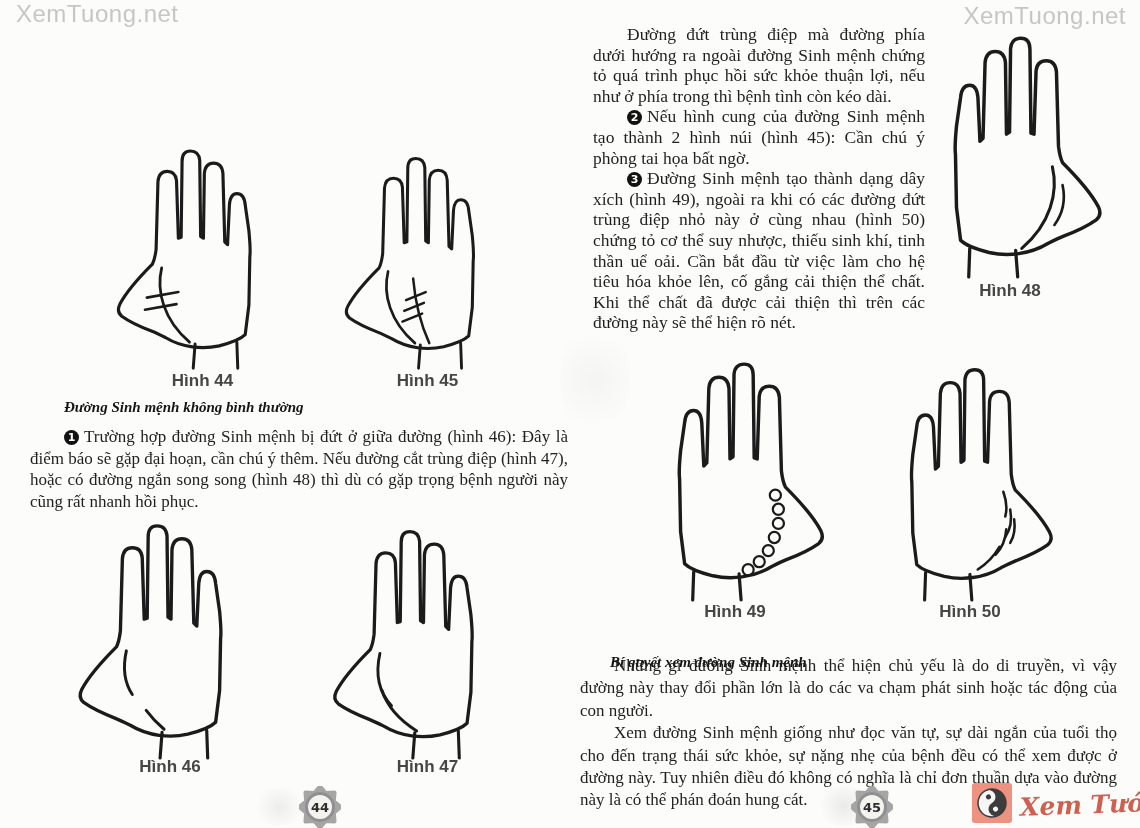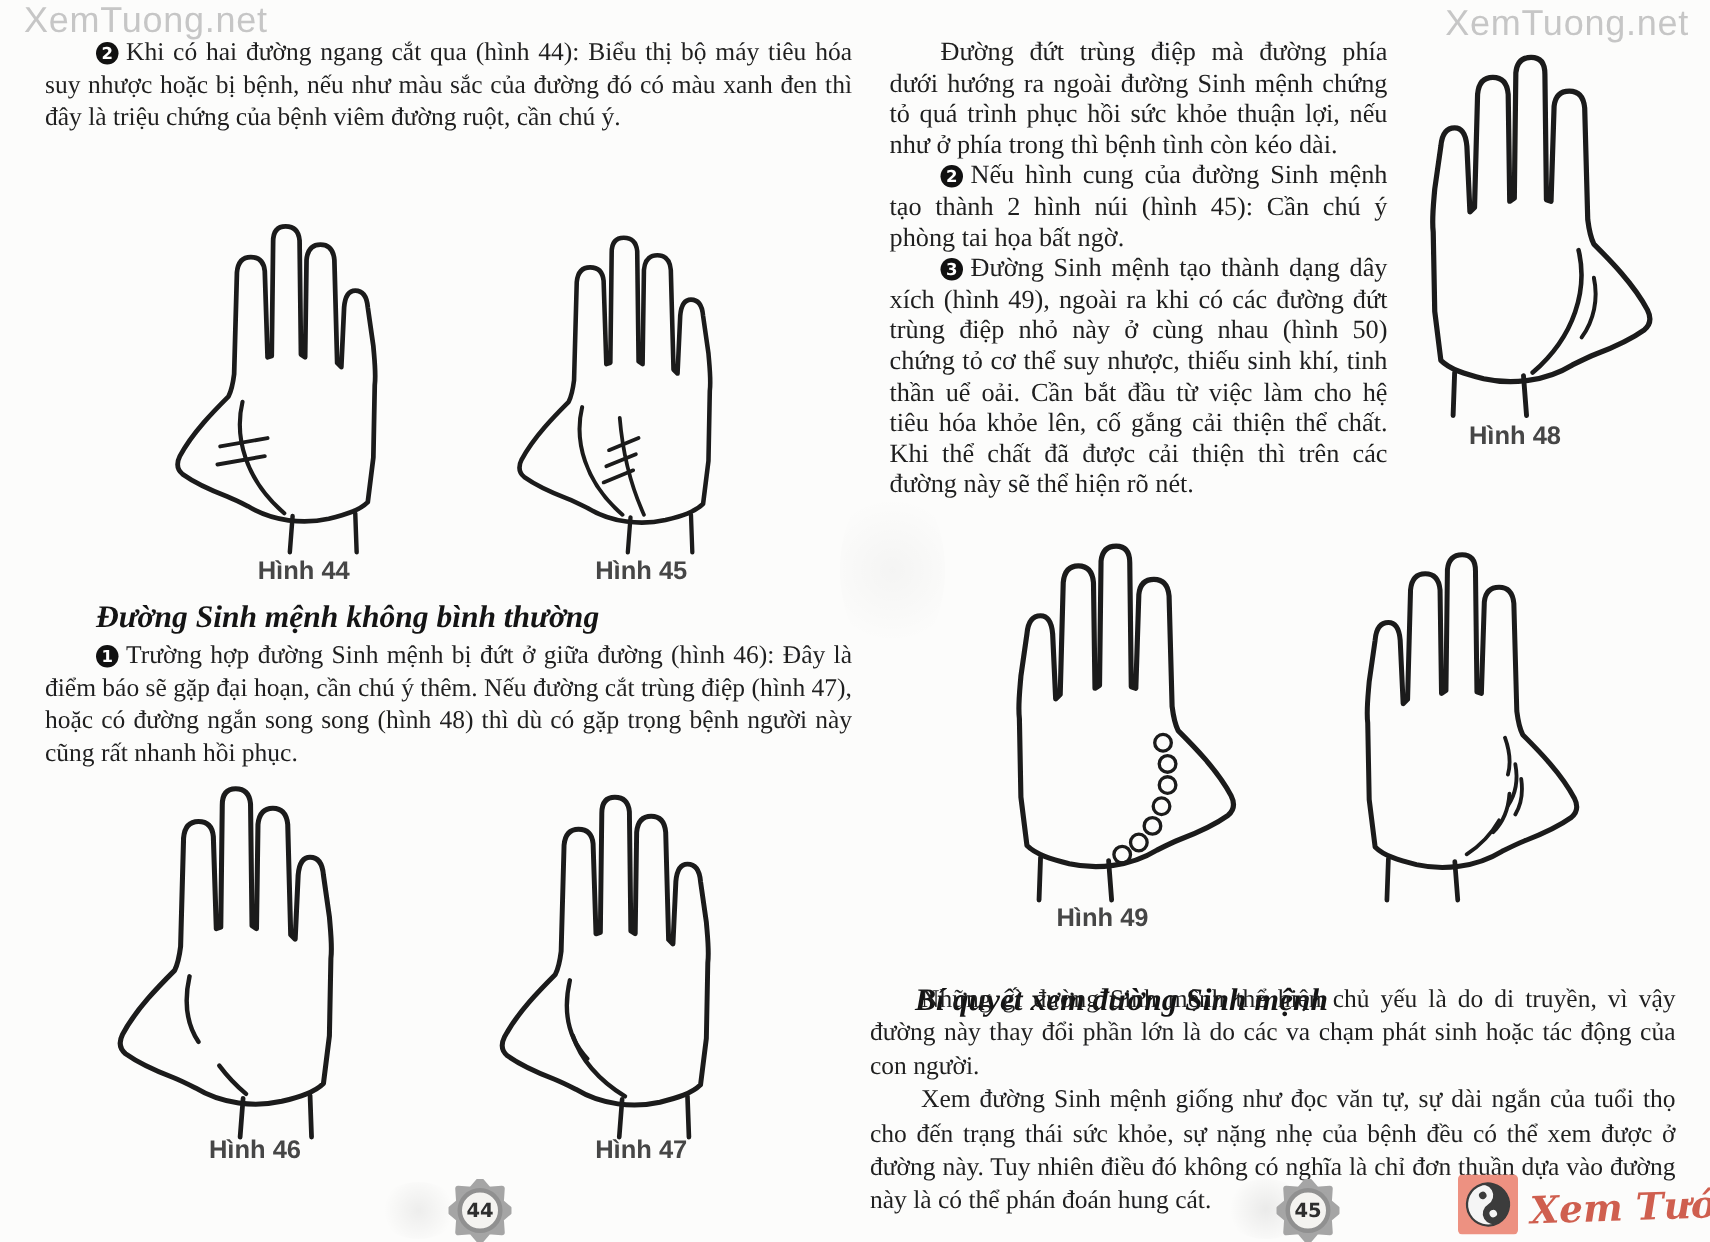--- a/index.html
+++ b/index.html
@@ -29,21 +29,21 @@
   .bullet{
     display:inline-block;width:15px;height:15px;border-radius:50%;
     background:#111;color:#fff;text-align:center;
     font-family:"DejaVu Sans","Liberation Sans",sans-serif;
     font-size:11px;line-height:15px;font-weight:bold;
     margin-right:5px;vertical-align:1px;text-indent:0;
   }
   .bullet:empty{display:none;}
 
   .heading{
-    position:absolute;font-style:italic;font-weight:bold;font-size:21px;
+    position:absolute;font-style:italic;font-weight:bold;font-size:15px;
     color:#141414;white-space:nowrap;
   }
   .h-left{left:64px;top:399px;}
   .h-right{left:610px;top:654px;text-align:right;}
 
   
   .hand-fig{position:absolute;}
   .mirrored{transform:scaleX(-1);}
   .caption{
     position:absolute;text-align:center;
@@ -128,21 +128,20 @@
   </svg>
 
   <span class="wm wm-left">XemTuong.net</span>
   <span class="wm wm-right">XemTuong.net</span>
 
   <div class="ghost g1"></div>
   <div class="ghost g2"></div>
   <div class="ghost g3"></div>
 
   <div class="textblock lp-top">
-    <p><span class="bullet">2</span><span>Khi có hai đường ngang cắt qua (hình 44): Biểu thị bộ máy tiêu hóa suy nhược hoặc bị bệnh, nếu như màu sắc của đường đó có màu xanh đen thì đây là triệu chứng của bệnh viêm đường ruột, cần chú ý.</span></p>
   </div>
 
   <svg class="hand-fig" style="left:105px;top:138px;width:195px;height:232px" viewBox="0 0 200 250">
     <use href="#hand-base"></use>
       <use href="#life-normal"></use>
       <use href="#marks-two"></use>
   </svg>
   <svg class="hand-fig" style="left:330px;top:146px;width:195px;height:224px" viewBox="0 0 200 250">
     <use href="#hand-base"></use>
       <use href="#life-normal"></use>
@@ -189,20 +188,21 @@
 
   <svg class="hand-fig mirrored" style="left:625px;top:350px;width:212px;height:252px" viewBox="0 0 200 250">
     <use href="#hand-base"></use>
       <use href="#life-chain"></use>
   </svg>
   <svg class="hand-fig mirrored" style="left:856px;top:356px;width:212px;height:246px" viewBox="0 0 200 250">
     <use href="#hand-base"></use>
       <use href="#life-multi"></use>
   </svg>
   <div class="caption" style="left:635px;top:602px;width:200px">Hình 49</div>
+  <div class="caption" style="left:870px;top:602px;width:200px">Hình 50</div>
 
   <div class="heading h-right">Bí quyết xem đường Sinh mệnh</div>
 
   <div class="textblock rp-bottom">
     <p><span>Những gì đường Sinh mệnh thể hiện chủ yếu là do di truyền, vì vậy đường này thay đổi phần lớn là do các va chạm phát sinh hoặc tác động của con người.</span></p>
     <p><span>Xem đường Sinh mệnh giống như đọc văn tự, sự dài ngắn của tuổi thọ cho đến trạng thái sức khỏe, sự nặng nhẹ của bệnh đều có thể xem được ở đường này. Tuy nhiên điều đó không có nghĩa là chỉ đơn thuần dựa vào đường này là có thể phán đoán hung cát.</span></p>
   </div>
 
   <svg class="badge" style="left:851px;top:786px" viewBox="0 0 42 42">
     <polygon points="41.5,21 34.9,26.7 35.5,35.5 26.7,34.9 21,41.5 15.3,34.9 6.5,35.5 7.1,26.7 0.5,21 7.1,15.3 6.5,6.5 15.3,7.1 21,0.5 26.7,7.1 35.5,6.5 34.9,15.3" fill="#a5a5a5" stroke="#a5a5a5" stroke-width="4" stroke-linejoin="round"></polygon>

